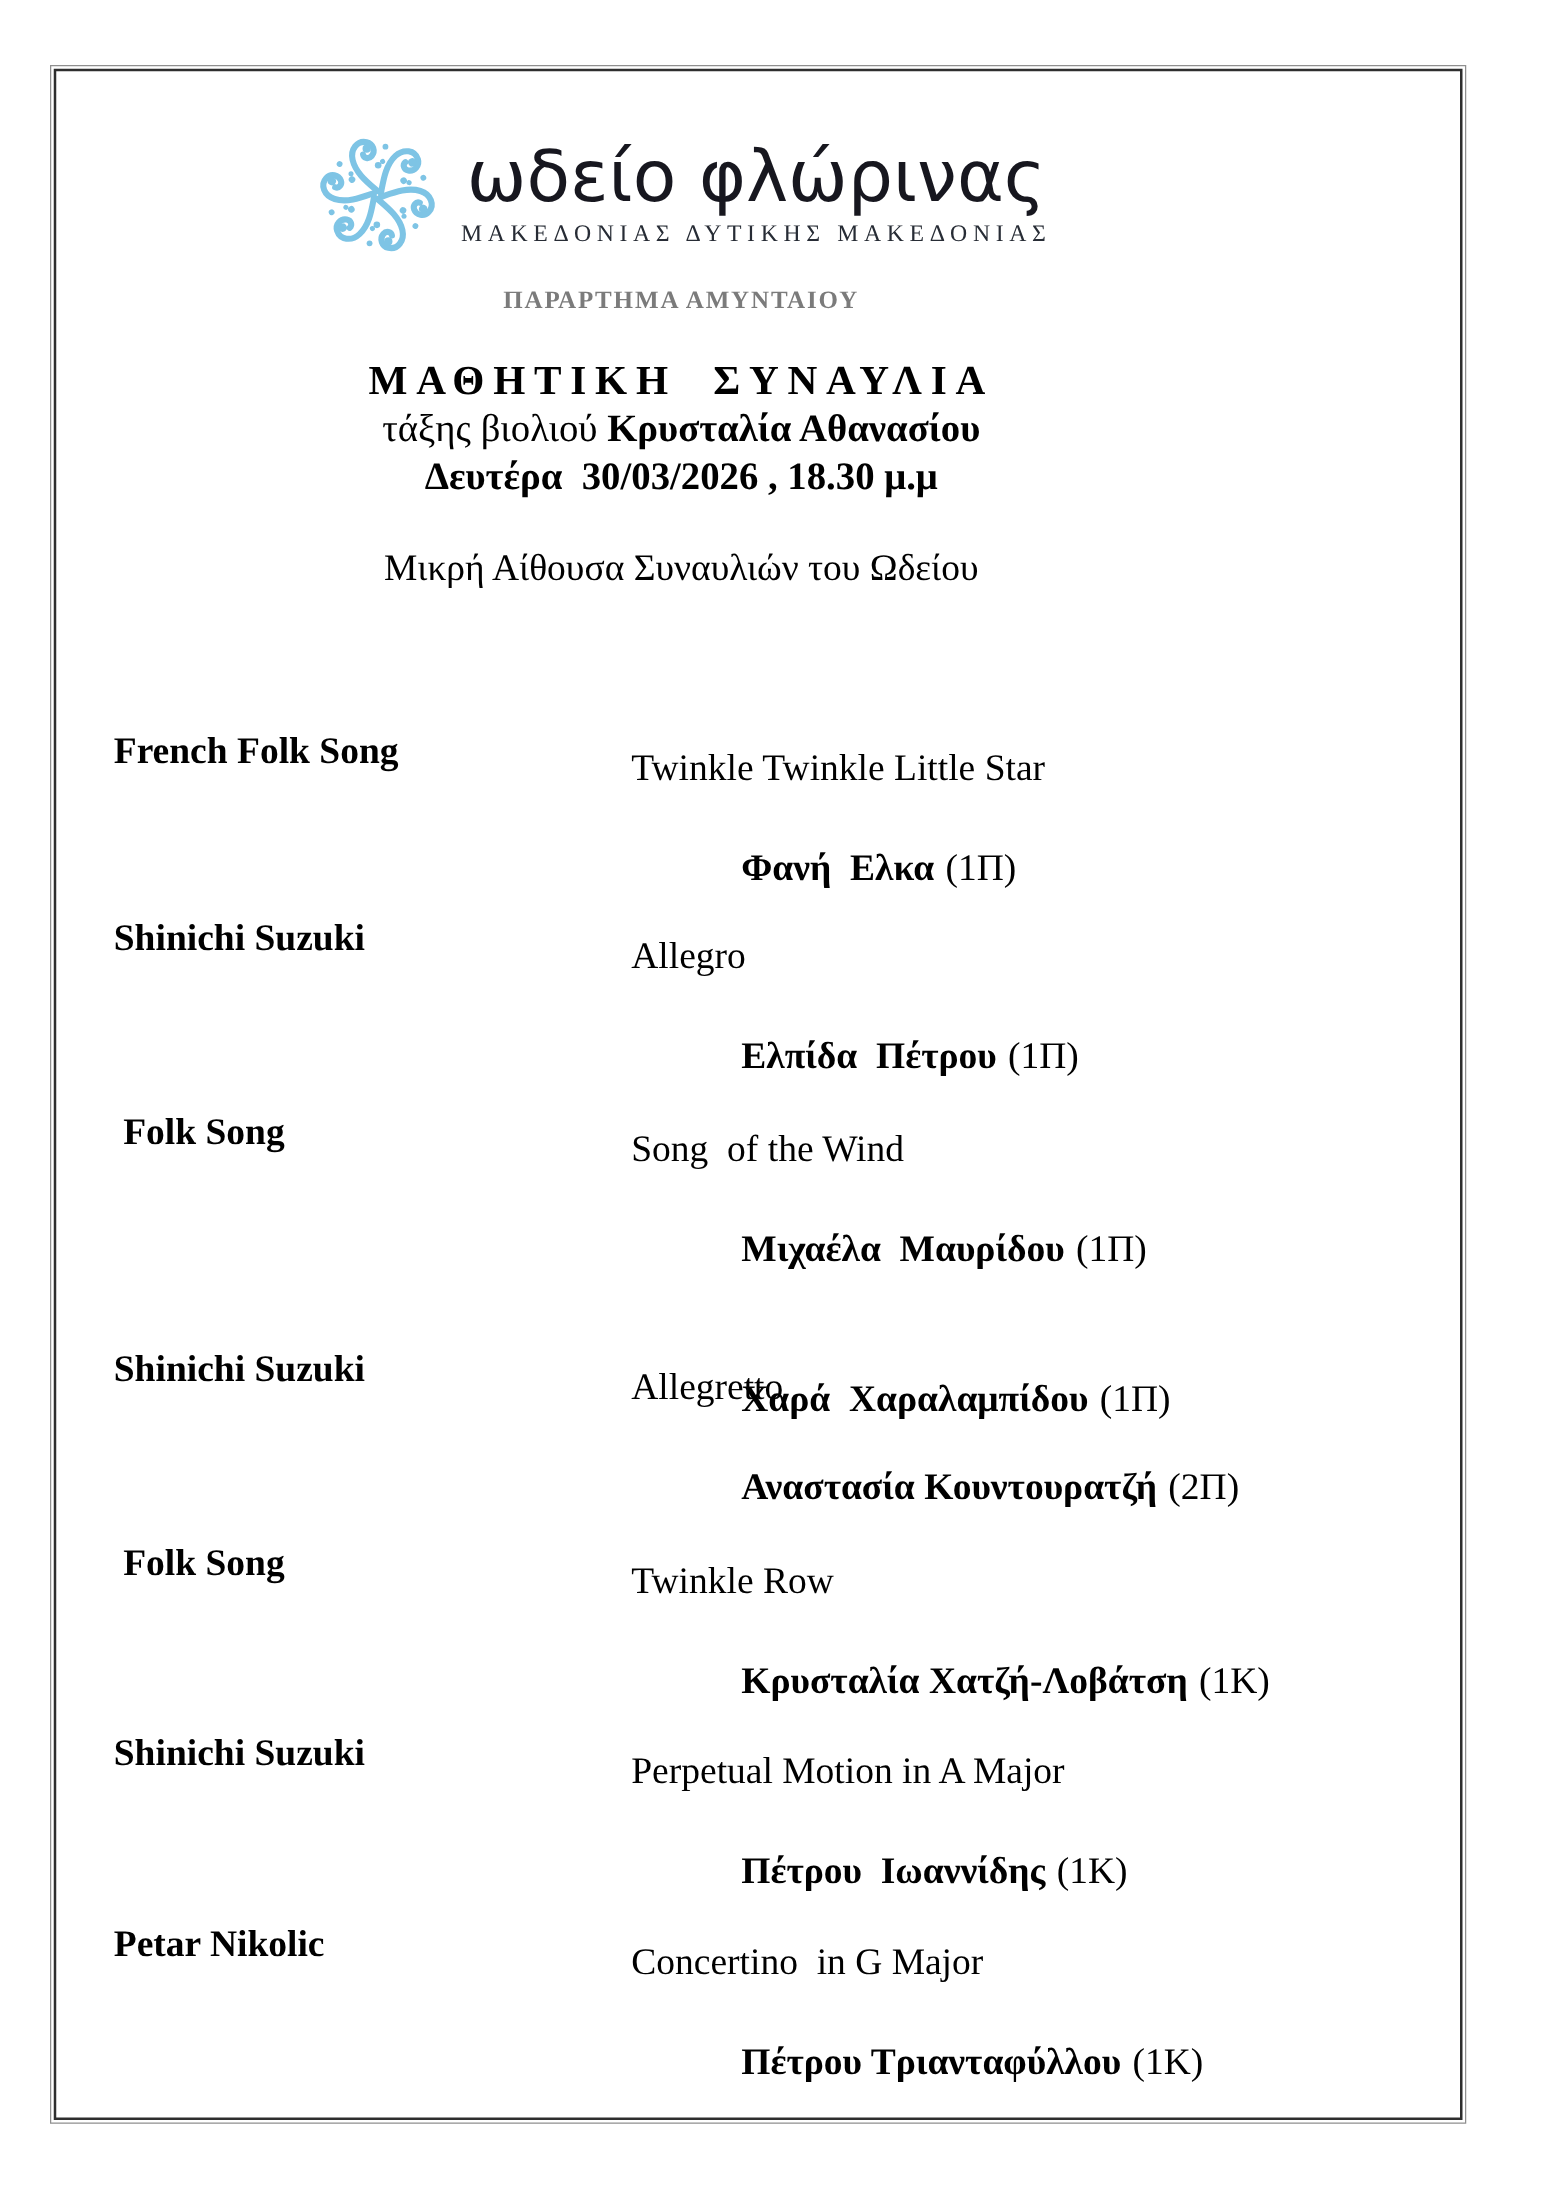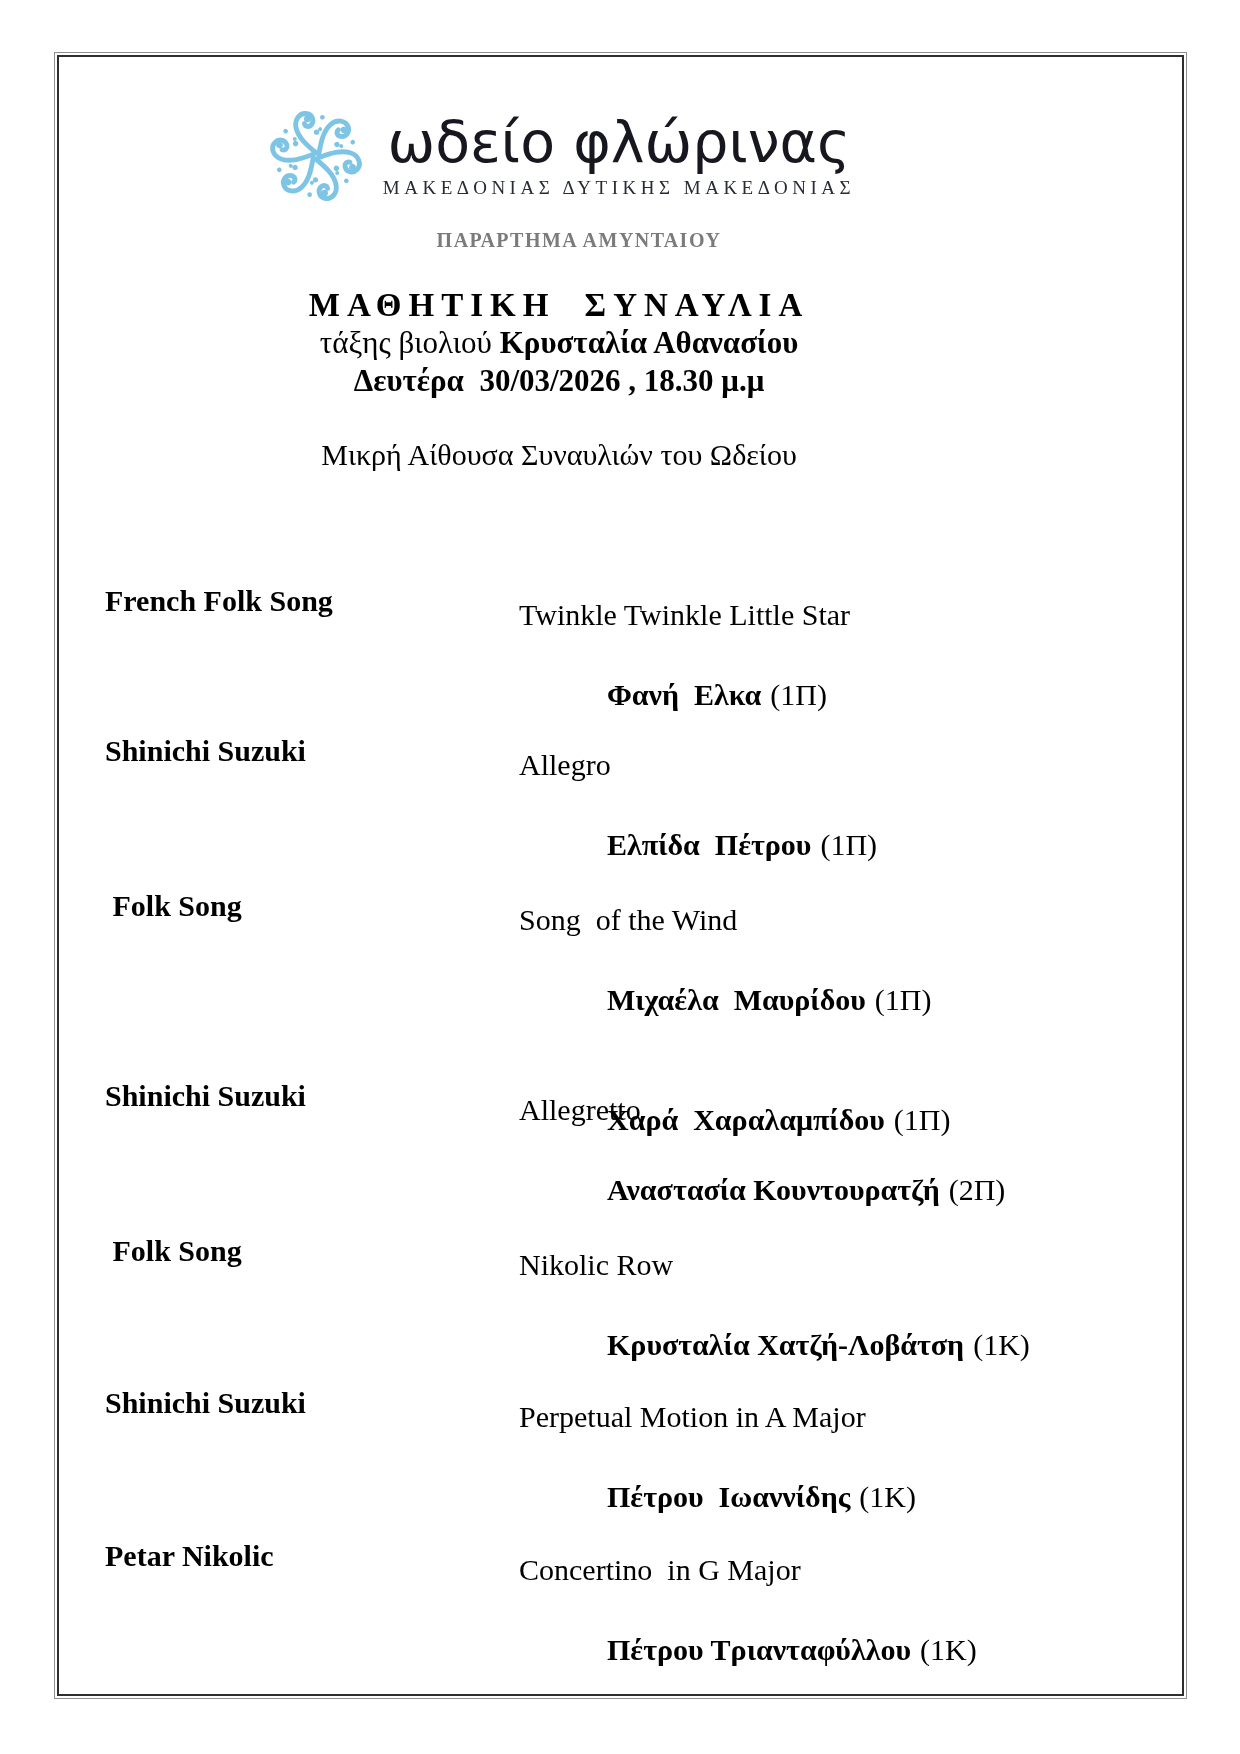--- a/index.html
+++ b/index.html
@@ -8,21 +8,21 @@
     background: #ffffff;
     font-family: "Liberation Serif", "DejaVu Serif", serif;
     color: #000;
     position: relative;
     overflow: hidden;
   }
 
   
   .frame {
     position: absolute;
-    left: 57px; top: 55px;
+    left: 43px; top: 55px;
     width: 1127px; height: 1641px;
     border: 2px solid #2e2e2e;
     outline: 1px solid #8f8f8f;
     outline-offset: 2px;
     box-sizing: border-box;
   }
 
   
   .hline {
     position: absolute; left: 0; width: 1000px;
@@ -42,21 +42,21 @@
   }
   .logo-sub {
     font-family: "Liberation Serif", serif;
     font-size: 19px; color: #272c35;
     letter-spacing: 4.5px; margin-top: 5px;
   }
 
   .branch {
     top: 172px;
     font-size: 20px; font-weight: bold;
-    color: #7b7b7b; letter-spacing: 1.5px; margin-left: 20px;
+    color: #7b7b7b; letter-spacing: 1.5px;
   }
 
   .concert-title {
     top: 230px;
     font-size: 33px; font-weight: bold;
     letter-spacing: 7px; word-spacing: 14px;
   }
   .class-line   { top: 268px; font-size: 31px; }
   .class-line b { font-weight: bold; }
   .date-line    { top: 306px; font-size: 31px; font-weight: bold; }
@@ -152,21 +152,21 @@
       <div class="piece">Allegretto</div>
       <div class="performer">
         <span class="performer-name">Αναστασία Κουντουρατζή</span><span class="performer-grade">(2Π)</span>
       </div>
     </div>
   </section>
 
   <section class="entry e5">
     <div class="composer"> Folk Song</div>
     <div class="piece-block">
-      <div class="piece">Nikolic Row</div>
+      <div class="piece">Twinkle Row</div>
       <div class="performer">
         <span class="performer-name">Κρυσταλία Χατζή-Λοβάτση</span><span class="performer-grade">(1Κ)</span>
       </div>
     </div>
   </section>
 
   <section class="entry e6">
     <div class="composer">Shinichi Suzuki</div>
     <div class="piece-block">
       <div class="piece">Perpetual Motion in A Major</div>

